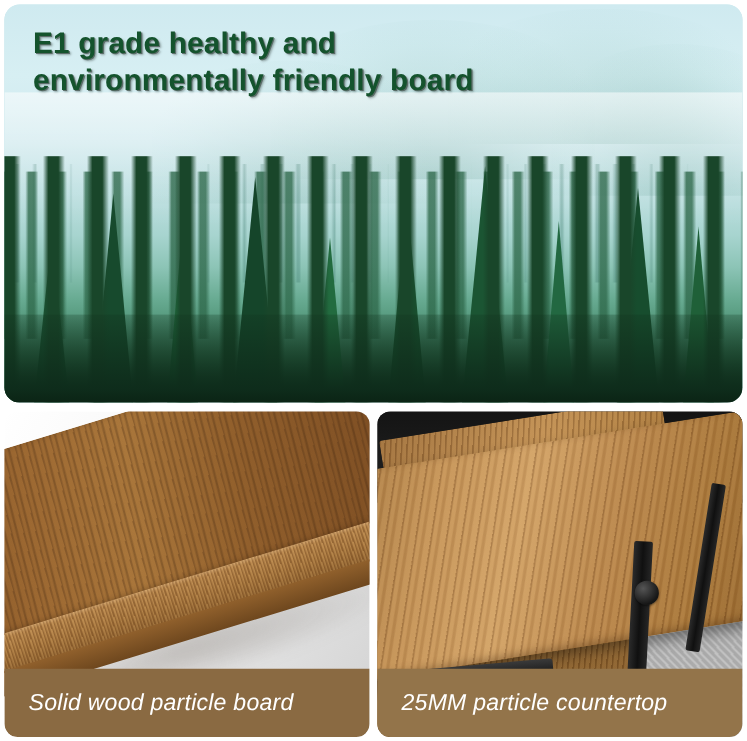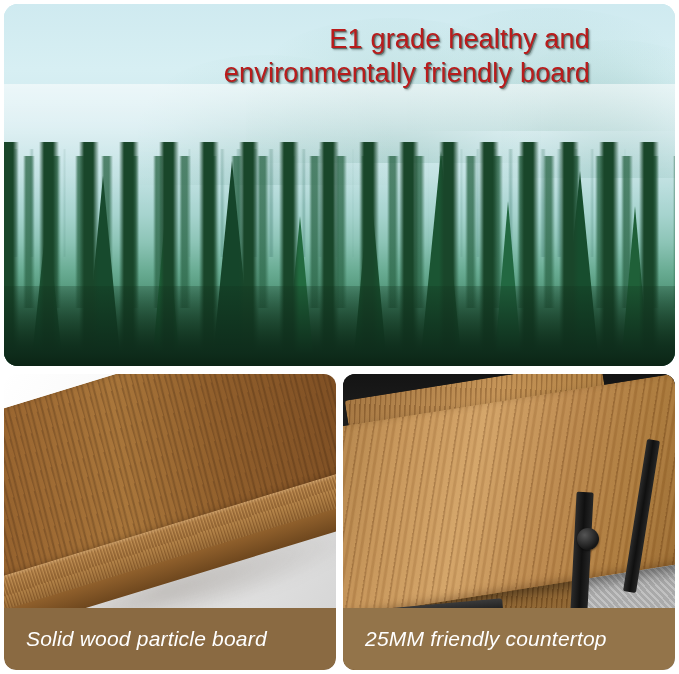--- a/index.html
+++ b/index.html
@@ -124,30 +124,29 @@
     left: 0; right: 0; bottom: 0;
     height: 22%;
     background: linear-gradient(to bottom, rgba(16,48,28,.25), #0e2c1b 85%, #0b2415);
   }
 
   .banner-title {
     position: absolute;
     left: 26px;
     top: 18px;
     width: 560px;
-    color: #b91c1c;
+    color: #14532d;
     font-size: 27px;
-    font-weight: normal;
+    font-weight: bold;
     line-height: 34px;
     letter-spacing: .2px;
     text-shadow:
       1px 1px 0 rgba(70,85,80,.75),
       2px 2px 2px rgba(60,75,70,.45);
     white-space: pre-line;
-    text-align: right;
   }
 
   
   .panel {
     position: absolute;
     top: 374px;
     width: 332px;
     height: 296px;
     border-radius: 12px;
     overflow: hidden;
@@ -377,17 +376,17 @@
       <div class="desk-floor"></div>
       <div class="desk-front"></div>
       <div class="desk-riser"></div>
       <div class="desk-top"></div>
       <div class="desk-bar"></div>
       <div class="desk-leg leg-a"></div>
       <div class="desk-leg leg-b"></div>
       <div class="desk-knob"></div>
     </div>
     <div class="caption right-cap">
-      <span>25MM friendly countertop</span>
+      <span>25MM particle countertop</span>
     </div>
   </div>
 
 </div>
 
 </body></html>

